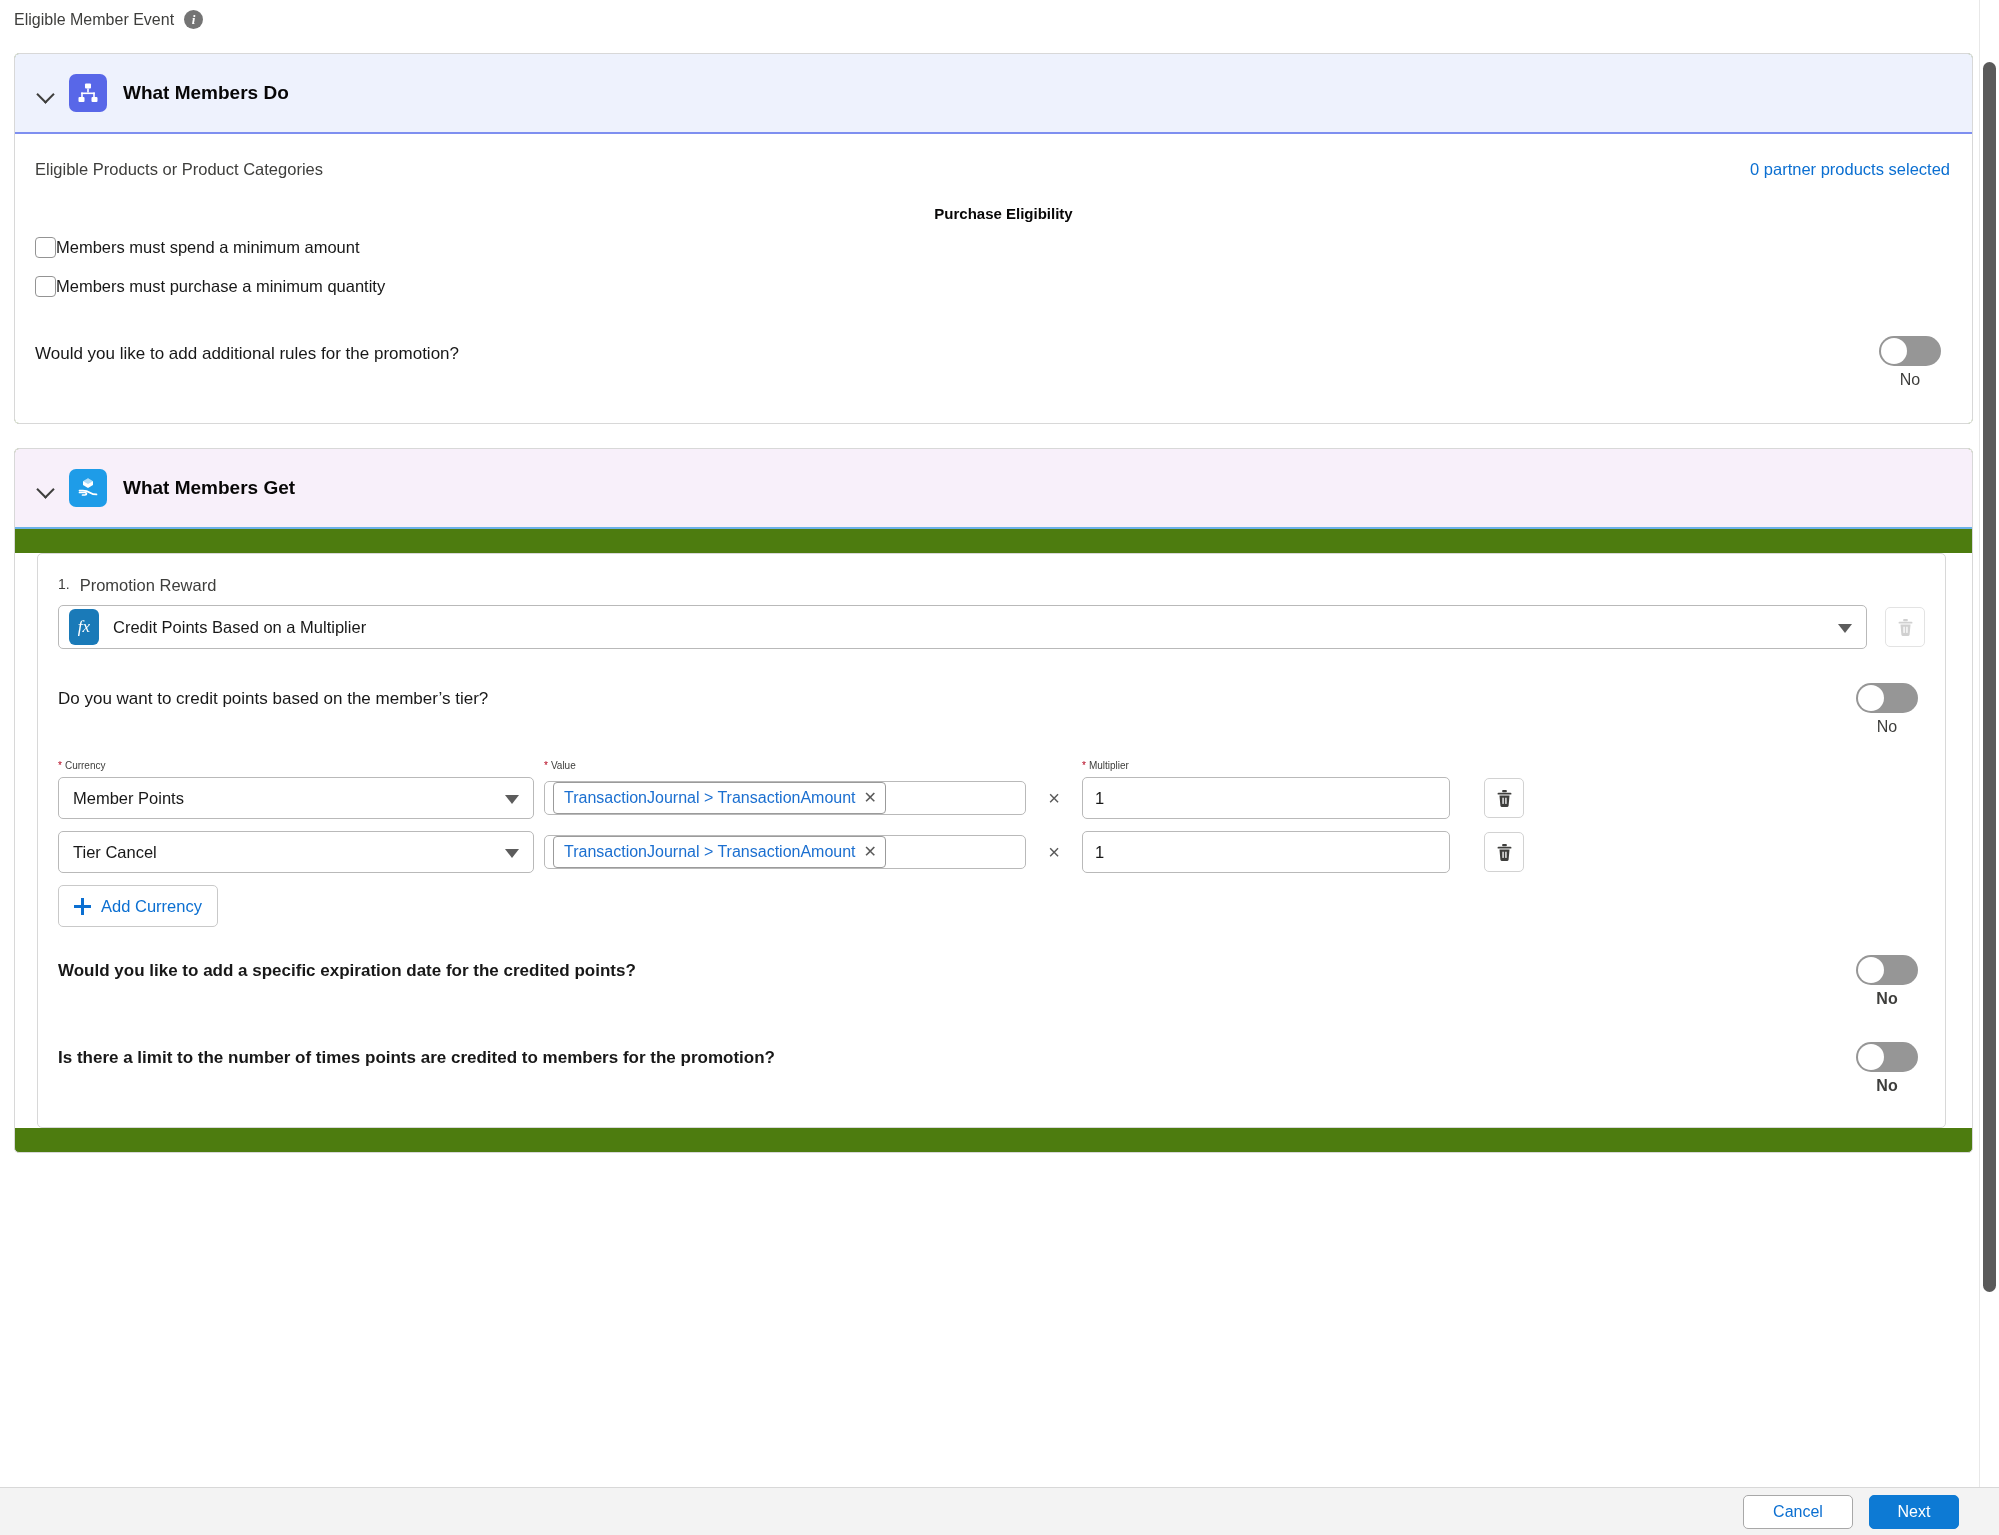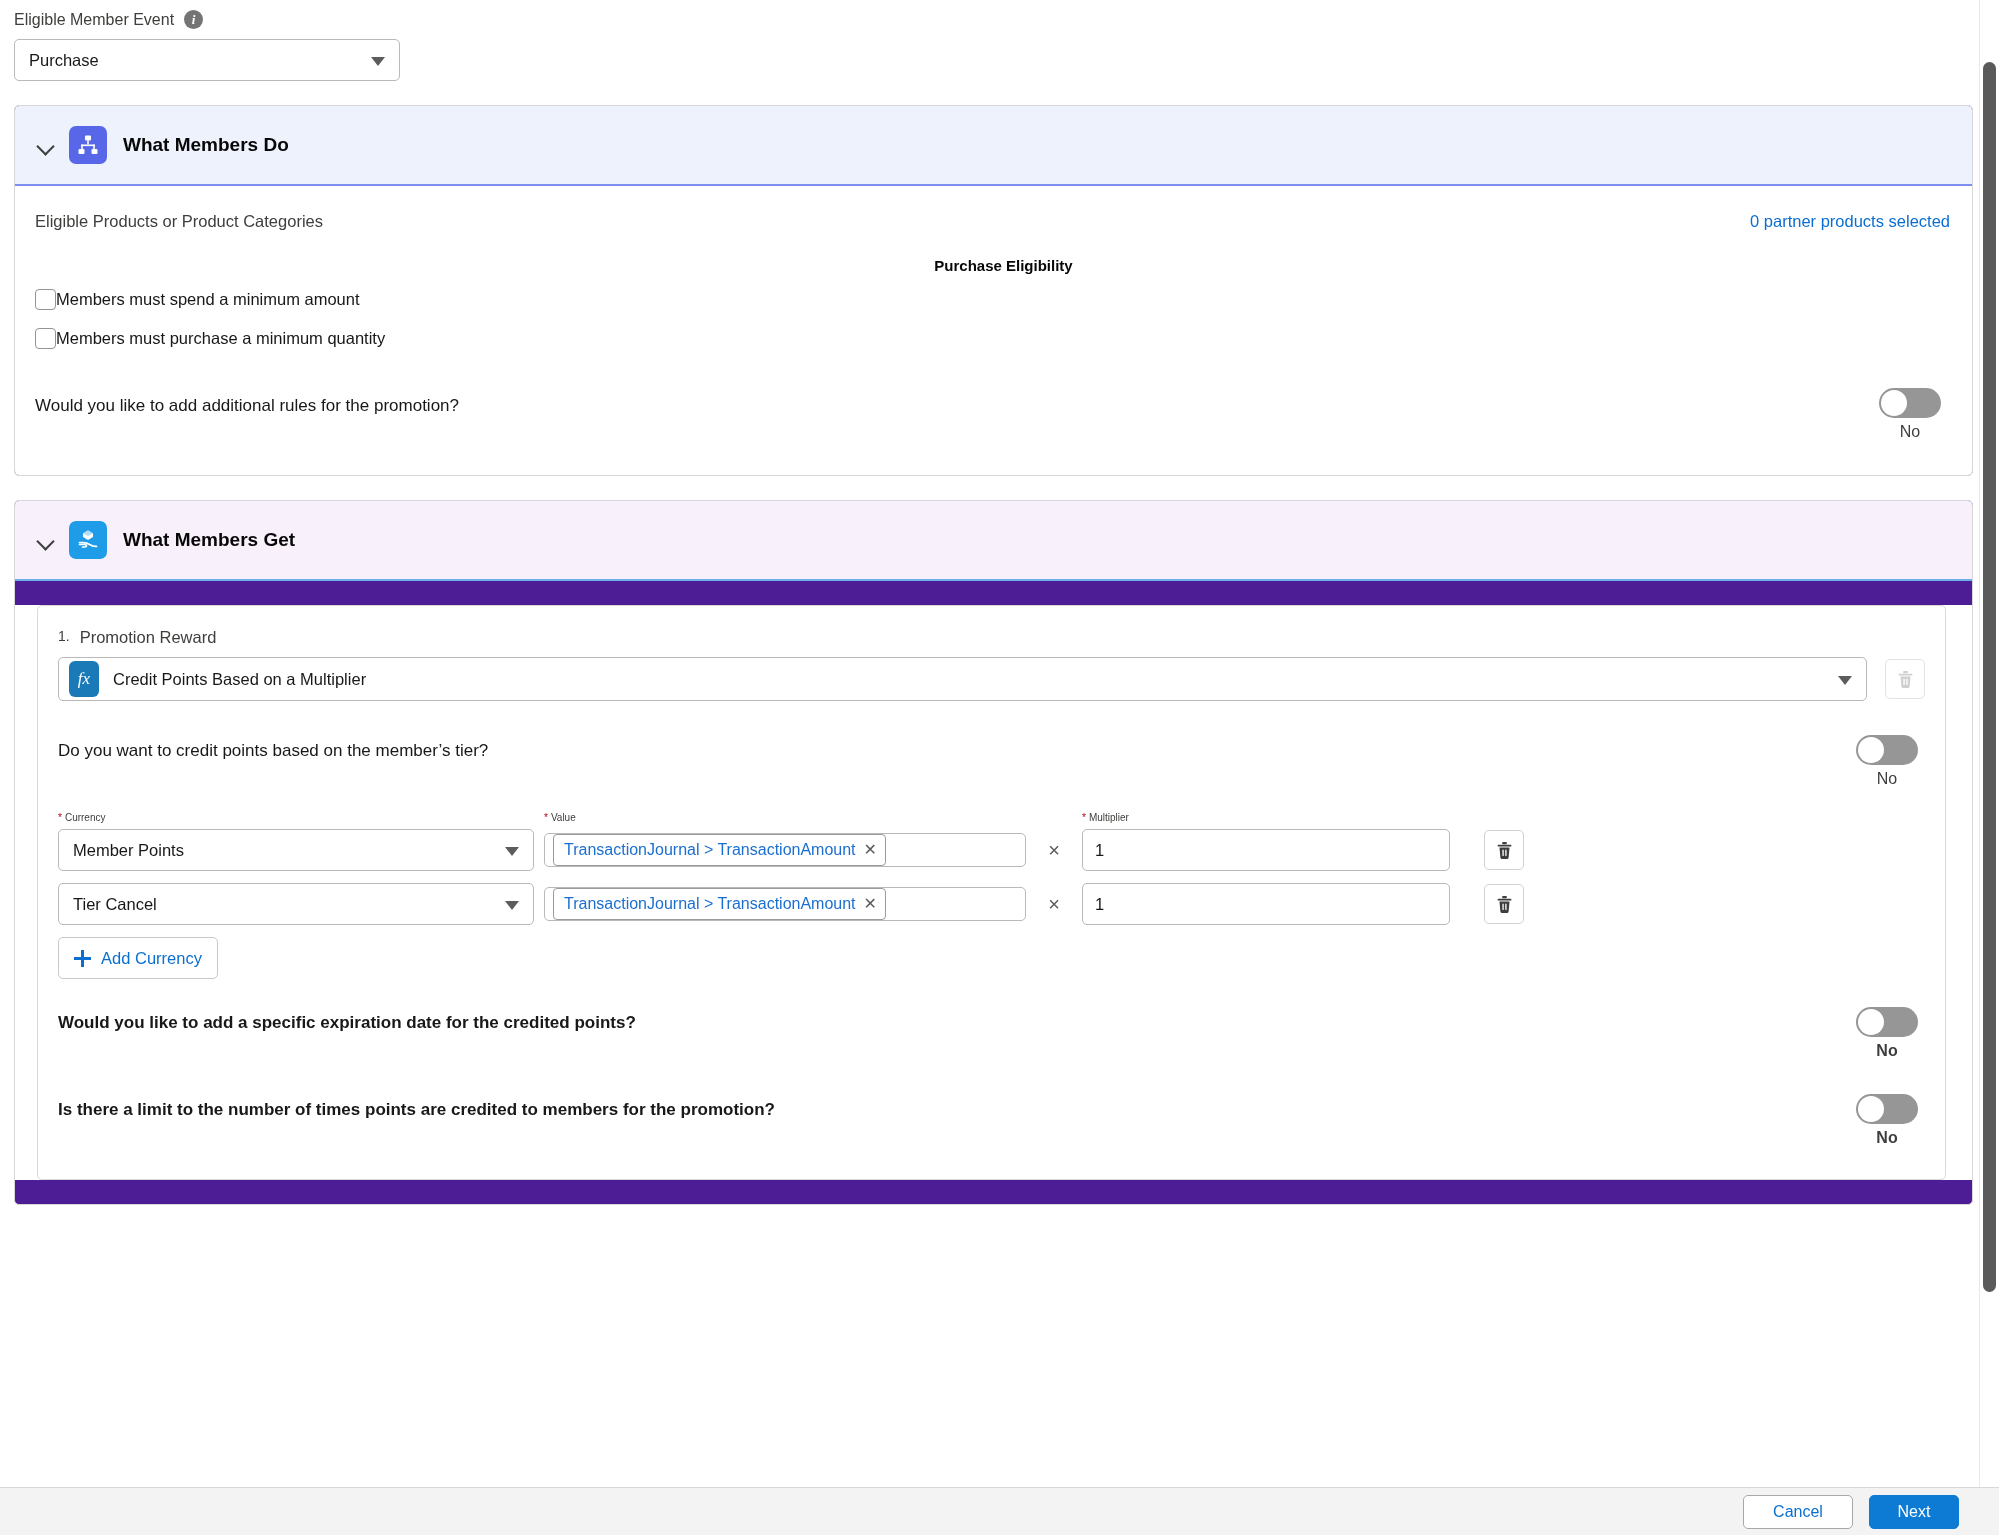--- a/index.html
+++ b/index.html
@@ -112,21 +112,21 @@
     border-right: 7px solid transparent;
     border-top: 9px solid #5c5c5c;
   }
   .event-select { width: 386px; }
 
   
   .card {
     margin: 24px 26px 0 14px;
     border: 1px solid #d8d8d8;
     border-radius: 5px;
-    background: #4c1d95;
+    background: #4d7c0f;
     overflow: hidden;
   }
   .card-header {
     display: flex; align-items: center;
     padding: 20px 24px 20px 22px;
     border-bottom: 2px solid #7e8ff0;
   }
   .card-header.get { border-bottom: 2px solid #6bb1e8; }
   .card-header.do { background: #eef2fd; }
   .card-header.get { background: #f8f0fa; }
@@ -384,24 +384,20 @@
 
 <div class="page">
 
   <div class="scroll-area">
 
 
     <div class="field-block">
       <div class="field-label-row">
         <span>Eligible Member Event</span>
         <span class="info-icon">i</span>
-      </div>
-      <div class="select-box event-select">
-        <span>Purchase</span>
-        <span class="caret"></span>
       </div>
     </div>
 
     <div class="card">
       <div class="card-header do">
         <span class="chevron"></span>
         <span class="sect-icon do">
           <svg width="22" height="22" viewBox="0 0 22 22" aria-hidden="true">
             <rect x="8" y="1.5" width="6" height="5" rx="1" fill="#fff"></rect>
             <rect x="1.5" y="15" width="6" height="5" rx="1" fill="#fff"></rect>

